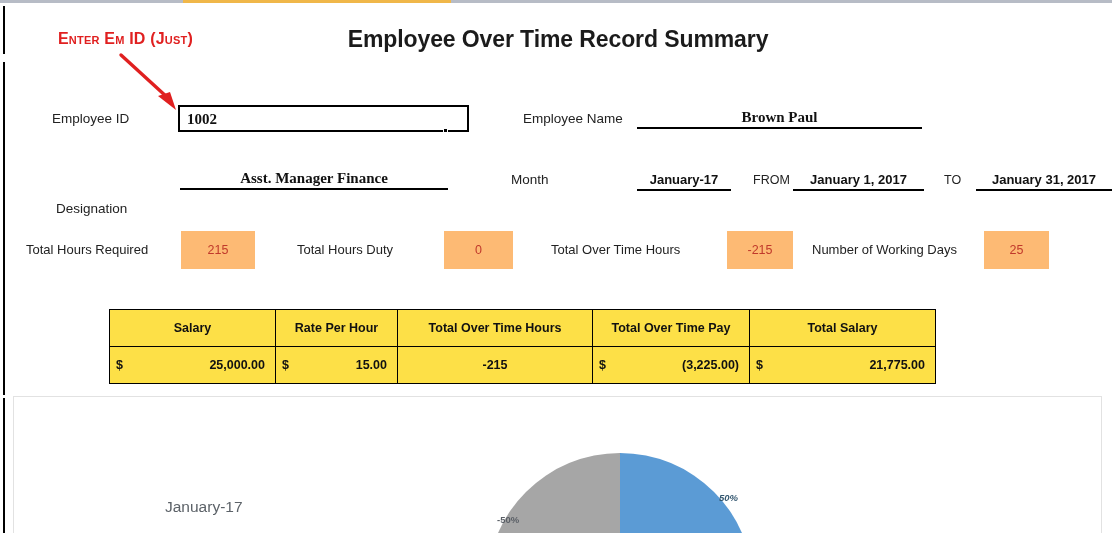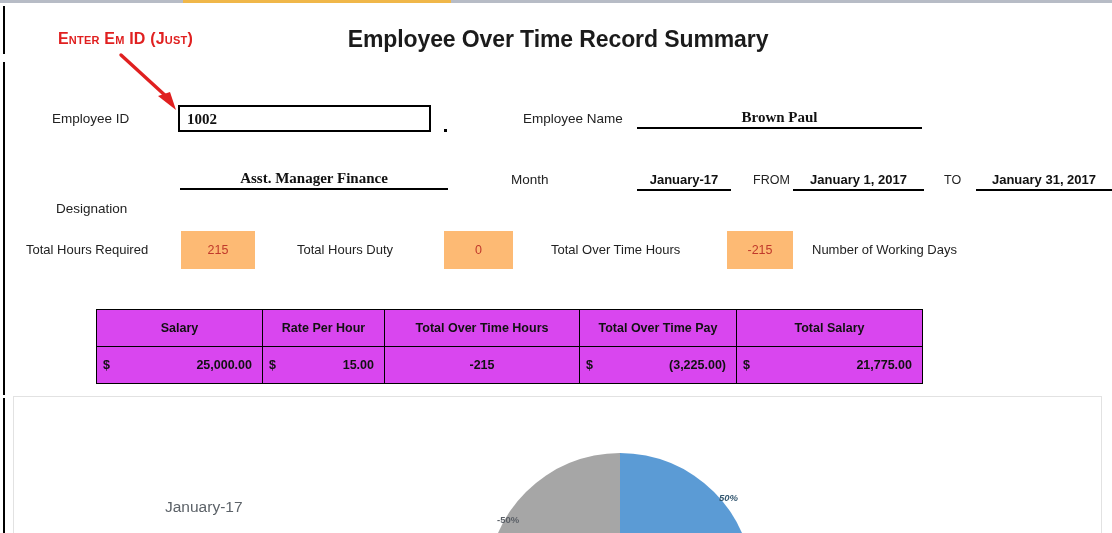--- a/index.html
+++ b/index.html
@@ -105,21 +105,21 @@
     white-space: nowrap;
     line-height: 19px;
   }
   .uline.serif { font-family: "Liberation Serif", serif; font-size: 15px; }
   .uline.sans  { font-family: "Liberation Sans", sans-serif; font-size: 13px; }
 
   
   #employee-id-input {
     position: absolute;
     left: 178px; top: 105px;
-    width: 253px; height: 27px;
+    width: 291px; height: 27px;
     border: 2.2px solid #000000;
     background: #ffffff;
     font-family: "Liberation Serif", serif;
     font-size: 15px;
     font-weight: bold;
     color: #111111;
     padding: 2px 0 0 7px;
     line-height: 21px;
   }
   #employee-id-handle {
@@ -138,25 +138,25 @@
     color: #c0392b;
     font-size: 12.5px;
     display: flex;
     align-items: center;
     justify-content: center;
   }
 
   
   #salary-table {
     position: absolute;
-    left: 96px; top: 309px;
+    left: 109px; top: 309px;
     width: 826px;
     border-collapse: collapse;
     table-layout: fixed;
-    background: #d946ef;
+    background: #fde047;
   }
   #salary-table td, #salary-table th {
     border: 1.6px solid #000000;
     font-size: 12.5px;
     height: 37px;
     padding: 0 6px;
   }
   #salary-table th {
     font-weight: bold;
     text-align: center;
@@ -251,20 +251,21 @@
   <div class="lbl" style="left:26px; top:242px; font-size:13px;">Total Hours Required</div>
   <div class="chip" style="left:181px; top:231px; width:74px;">215</div>
 
   <div class="lbl" style="left:297px; top:242px; font-size:13px;">Total Hours Duty</div>
   <div class="chip" style="left:444px; top:231px; width:69px;">0</div>
 
   <div class="lbl" style="left:551px; top:242px; font-size:13px;">Total Over Time Hours</div>
   <div class="chip" style="left:727px; top:231px; width:66px;">-215</div>
 
   <div class="lbl" style="left:812px; top:242px; font-size:13px;">Number of Working Days</div>
+  <div class="chip" style="left:984px; top:231px; width:65px;">25</div>
 
   <table id="salary-table">
     <colgroup>
       <col style="width:166px">
         <col style="width:122px">
         <col style="width:195px">
       <col style="width:157px">
         <col style="width:186px">
     </colgroup>
     <thead>

